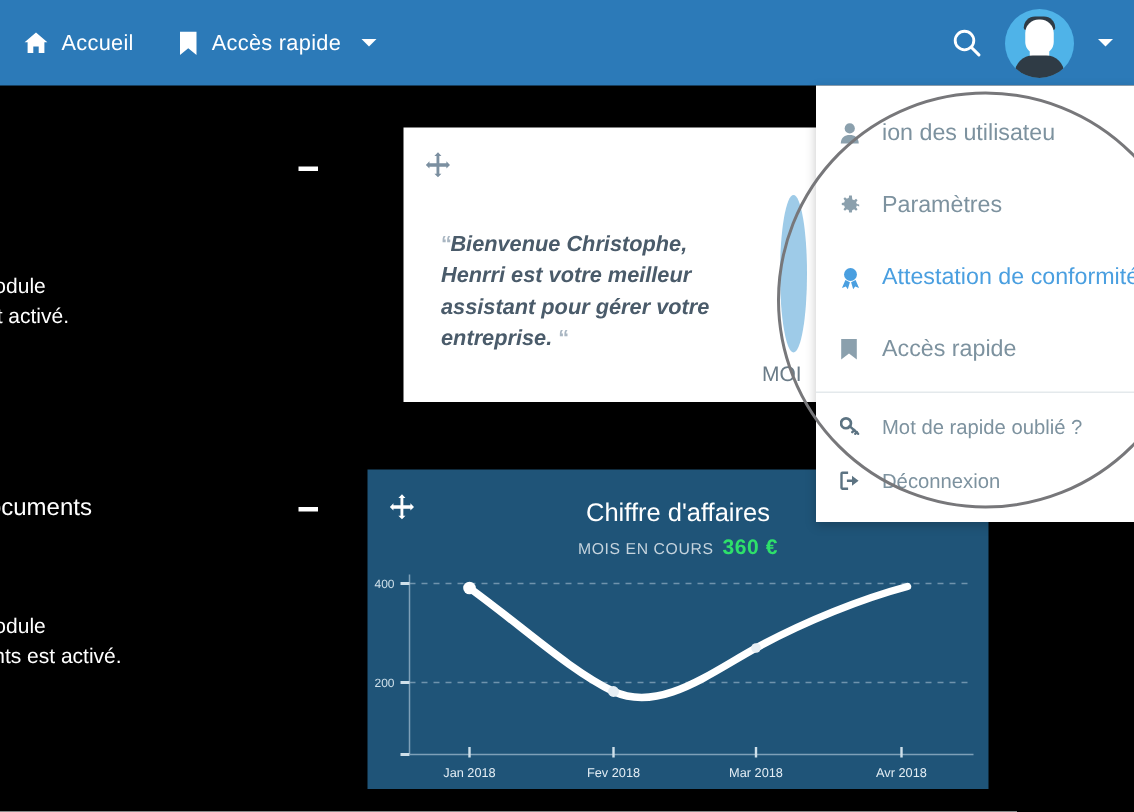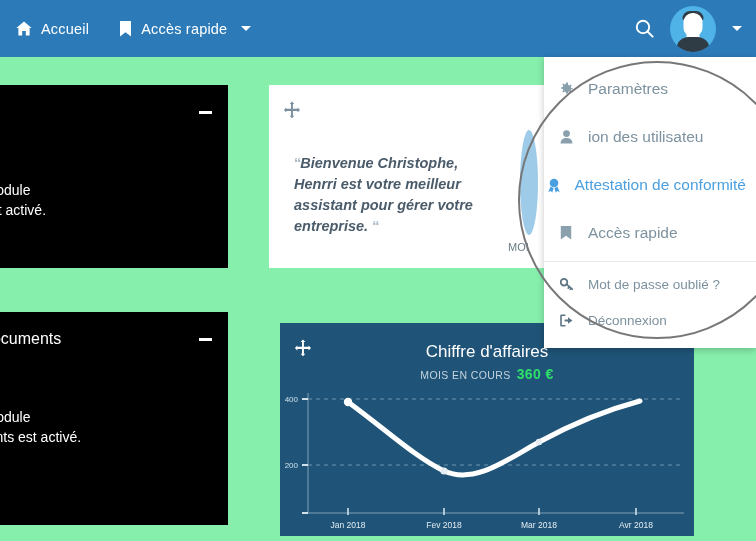--- a/index.html
+++ b/index.html
@@ -5,21 +5,21 @@
   html, body {
     margin: 0; padding: 0;
     width: 756px; height: 541px;
     overflow: hidden;
     background: #eceff1;
     font-family: "Liberation Sans", sans-serif;
   }
   #root {
     position: relative;
     width: 756px; height: 541px;
-    background: #86efac;
+    background: #000000;
     overflow: hidden;
   }
 
   
   .navbar {
     position: absolute; left: 0; top: 0;
     width: 756px; height: 57px;
     background: #2c7ab8;
     display: flex; align-items: center;
     box-sizing: border-box;
@@ -146,21 +146,21 @@
     display: flex; align-items: center;
     height: 36px; padding: 0 10px 0 16px;
     color: #7d929f; font-size: 13.5px;
     cursor: pointer; white-space: nowrap;
   }
   .menu-item .mi-icon {
     width: 20px; display: inline-flex; justify-content: flex-start;
     align-items: center; flex: 0 0 20px; margin-right: 8px;
   }
   .menu-item.big { height: 48px; font-size: 15.5px; }
-  .menu-item.accent { color: #4a9fe0; justify-content: flex-end; }
+  .menu-item.accent { color: #4a9fe0; }
   .menu-item.accent .mi-icon svg { fill: #4a9fe0; }
   .menu-sep { height: 1px; background: #e4e9ec; margin: 4px 0; }
 
   
   .lens {
     position: absolute;
     left: 518px; top: 61px;
     width: 278px; height: 278px;
     border-radius: 50%;
     border: 2px solid #77777a;
@@ -172,21 +172,21 @@
     position: absolute;
     left: 520px; top: 130px;
     width: 18px; height: 105px;
     border-radius: 50%;
     background: #9ecbe8;
     z-index: 8;
     pointer-events: none;
   }
   .moi-label {
     position: absolute; left: 508px; top: 241px;
-    font-size: 11px; color: #6b7c88; z-index: 7;
+    font-size: 14px; color: #6b7c88; z-index: 7;
   }
 </style>
 </head>
 <body>
 
 <div id="root">
 
   <div class="navbar">
     <div class="nav-left">
 
@@ -248,21 +248,21 @@
       <span class="drag-handle">
         <svg width="18" height="18" viewBox="0 0 18 18">
           <path fill="#7b8fa0" d="M9 0.5 L11.3 3 H9.9 V7.8 H14.6 V6.5 L17 9 L14.6 11.4 V10.1 H9.9 V14.8 H11.3 L9 17.2 L6.6 14.8 H8 V10.1 H3.3 V11.4 L0.9 9 L3.3 6.5 V7.8 H8 V3 H6.6 Z"></path>
         </svg>
       </span>
       <div class="welcome-quote">
         <span class="qmark">“</span><span>Bienvenue Christophe, Henrri est votre meilleur assistant pour gérer votre entreprise.</span> <span class="qmark">“</span>
       </div>
     </div>
 
-    <div class="card card-chart" style="left:245px; top:266px; width:414px; height:213px;margin-left:35px;">
+    <div class="card card-chart" style="left:245px; top:256px; width:414px; height:213px;">
       <span class="drag-handle">
         <svg width="18" height="18" viewBox="0 0 18 18">
           <path fill="#ffffff" d="M9 0.5 L11.3 3 H9.9 V7.8 H14.6 V6.5 L17 9 L14.6 11.4 V10.1 H9.9 V14.8 H11.3 L9 17.2 L6.6 14.8 H8 V10.1 H3.3 V11.4 L0.9 9 L3.3 6.5 V7.8 H8 V3 H6.6 Z"></path>
         </svg>
       </span>
       <div class="chart-title">Chiffre d'affaires</div>
       <div class="chart-sub">
         <span>MOIS EN COURS</span><span class="amount">360 €</span>
       </div>
 
@@ -296,35 +296,35 @@
         <circle cx="259" cy="61" r="3.2" fill="#e7eef3"></circle>
       </svg>
     </div>
 
   </div>
 
   <div class="dropdown">
 
     <div class="menu-item big">
       <span class="mi-icon">
-        <svg width="14" height="14" viewBox="0 0 14 14">
-            <path fill="#8ba0ad" d="M7 4.4a2.6 2.6 0 1 0 0 5.2 2.6 2.6 0 0 0 0-5.2zm5.8 3.3.0-1.4-1.6-.3a4.7 4.7 0 0 0-.5-1.2l1-1.3-1-1-1.3 1a4.7 4.7 0 0 0-1.2-.5L7.9.4H6.1l-.3 1.6a4.7 4.7 0 0 0-1.2.5l-1.3-1-1 1 1 1.3a4.7 4.7 0 0 0-.5 1.2l-1.6.3v1.4l1.6.3a4.7 4.7 0 0 0 .5 1.2l-1 1.3 1 1 1.3-1a4.7 4.7 0 0 0 1.2.5l.3 1.6h1.8l.3-1.6a4.7 4.7 0 0 0 1.2-.5l1.3 1 1-1-1-1.3a4.7 4.7 0 0 0 .5-1.2z"></path>
-          </svg>
-      </span>
-      <span>Paramètres</span>
-    </div>
-
-    <div class="menu-item big">
-      <span class="mi-icon">
         <svg width="13" height="14" viewBox="0 0 13 14">
             <circle cx="6.5" cy="3.6" r="3.4" fill="#8ba0ad"></circle>
             <path fill="#8ba0ad" d="M0.5 13.6 C0.7 9.6 3.2 8 6.5 8 s5.8 1.6 6 5.6 Z"></path>
           </svg>
       </span>
       <span>ion des utilisateu</span>
+    </div>
+
+    <div class="menu-item big">
+      <span class="mi-icon">
+        <svg width="14" height="14" viewBox="0 0 14 14">
+            <path fill="#8ba0ad" d="M7 4.4a2.6 2.6 0 1 0 0 5.2 2.6 2.6 0 0 0 0-5.2zm5.8 3.3.0-1.4-1.6-.3a4.7 4.7 0 0 0-.5-1.2l1-1.3-1-1-1.3 1a4.7 4.7 0 0 0-1.2-.5L7.9.4H6.1l-.3 1.6a4.7 4.7 0 0 0-1.2.5l-1.3-1-1 1 1 1.3a4.7 4.7 0 0 0-.5 1.2l-1.6.3v1.4l1.6.3a4.7 4.7 0 0 0 .5 1.2l-1 1.3 1 1 1.3-1a4.7 4.7 0 0 0 1.2.5l.3 1.6h1.8l.3-1.6a4.7 4.7 0 0 0 1.2-.5l1.3 1 1-1-1-1.3a4.7 4.7 0 0 0 .5-1.2z"></path>
+          </svg>
+      </span>
+      <span>Paramètres</span>
     </div>
 
     <div class="menu-item big accent">
       <span class="mi-icon">
         <svg width="14" height="15" viewBox="0 0 14 15">
             <circle cx="7" cy="5" r="4.3" fill="#4a9fe0"></circle>
             <path fill="#4a9fe0" d="M3.6 8.6 1.3 14 3.9 13 5.2 14.8 6.6 10.2z"></path>
             <path fill="#4a9fe0" d="M10.4 8.6 12.7 14 10.1 13 8.8 14.8 7.4 10.2z"></path>
           </svg>
       </span>
@@ -344,21 +344,21 @@
     <div class="menu-sep"></div>
 
 
     <div class="menu-item">
       <span class="mi-icon">
         <svg width="13" height="12" viewBox="0 0 13 12">
             <circle cx="4" cy="4.2" r="3.3" fill="none" stroke="#5c7382" stroke-width="1.8"></circle>
             <path d="M6.4 6.1 L12.2 11.2 M9.6 8.6 L8.2 10.1 M11.2 10 L10.2 11.2" stroke="#5c7382" stroke-width="1.6" fill="none" stroke-linecap="round"></path>
           </svg>
       </span>
-      <span>Mot de passe oublié ?</span>
+      <span>Mot de rapide oublié ?</span>
     </div>
 
     <div class="menu-item">
       <span class="mi-icon">
         <svg width="13" height="13" viewBox="0 0 13 13">
             <path fill="none" stroke="#5c7382" stroke-width="1.6" d="M5.4 1.2 H1.6 a0.6 0.6 0 0 0 -0.6 0.6 v9.4 a0.6 0.6 0 0 0 0.6 0.6 H5.4"></path>
             <path fill="#5c7382" d="M8 3.2 L12.4 6.5 L8 9.8 V7.4 H4.6 V5.6 H8 Z"></path>
           </svg>
       </span>
       <span>Déconnexion</span>

